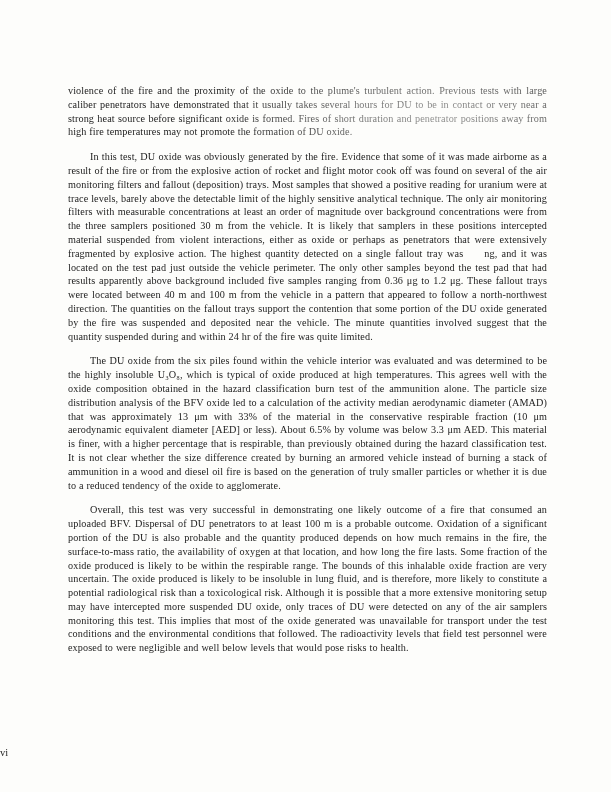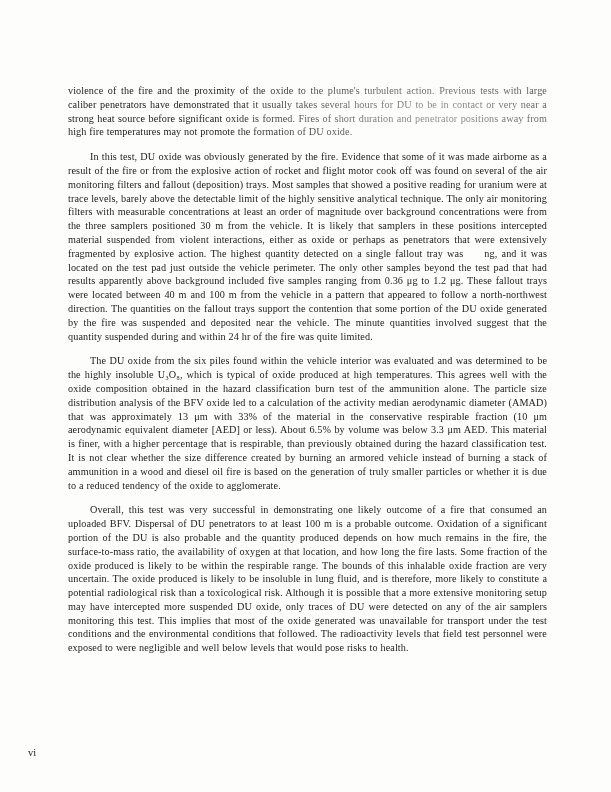--- a/index.html
+++ b/index.html
@@ -53,21 +53,20 @@
   }
 
   .page-footer {
     position: absolute;
     left: 0;
     right: 0;
     top: 747px;
     text-align: left;
     font-size: 10.5px;
     color: #222;
-    padding-left: 28px;
   }
 </style>
 </head>
 <body>
 
 <div class="page">
 
   <p class="para">violence of the fire and the proximity of the oxide to the plume's turbulent action.  Previous tests with large caliber penetrators have demonstrated that it usually takes several hours for DU to be in contact or very near a strong heat source before significant oxide is formed.  Fires of short duration and penetrator positions away from high fire temperatures may not promote the formation of DU oxide.</p>
 
   <p class="para indent">In this test, DU oxide was obviously generated by the fire.  Evidence that some of it was made airborne as a result of the fire or from the explosive action of rocket and flight motor cook off was found on several of the air monitoring filters and fallout (deposition) trays.  Most samples that showed a positive reading for uranium were at trace levels, barely above the detectable limit of the highly sensitive analytical technique. The only air monitoring filters with measurable concentrations at least an order of magnitude over background concentrations were from the three samplers positioned 30 m from the vehicle.  It is likely that samplers in these positions intercepted material suspended from violent interactions, either as oxide or perhaps as penetrators that were extensively fragmented by explosive action.  The highest quantity detected on a single fallout tray was&nbsp;&nbsp;&nbsp;&nbsp;&nbsp;ng, and it was located on the test pad just outside the vehicle perimeter. The only other samples beyond the test pad that had results apparently above background included five samples ranging from 0.36 μg to 1.2 μg.  These fallout trays were located between 40 m and 100 m from the vehicle in a pattern that appeared to follow a north-northwest direction.  The quantities on the fallout trays support the contention that some portion of the DU oxide generated by the fire was suspended and deposited near the vehicle.  The minute quantities involved suggest that the quantity suspended during and within 24 hr of the fire was quite limited.</p>

